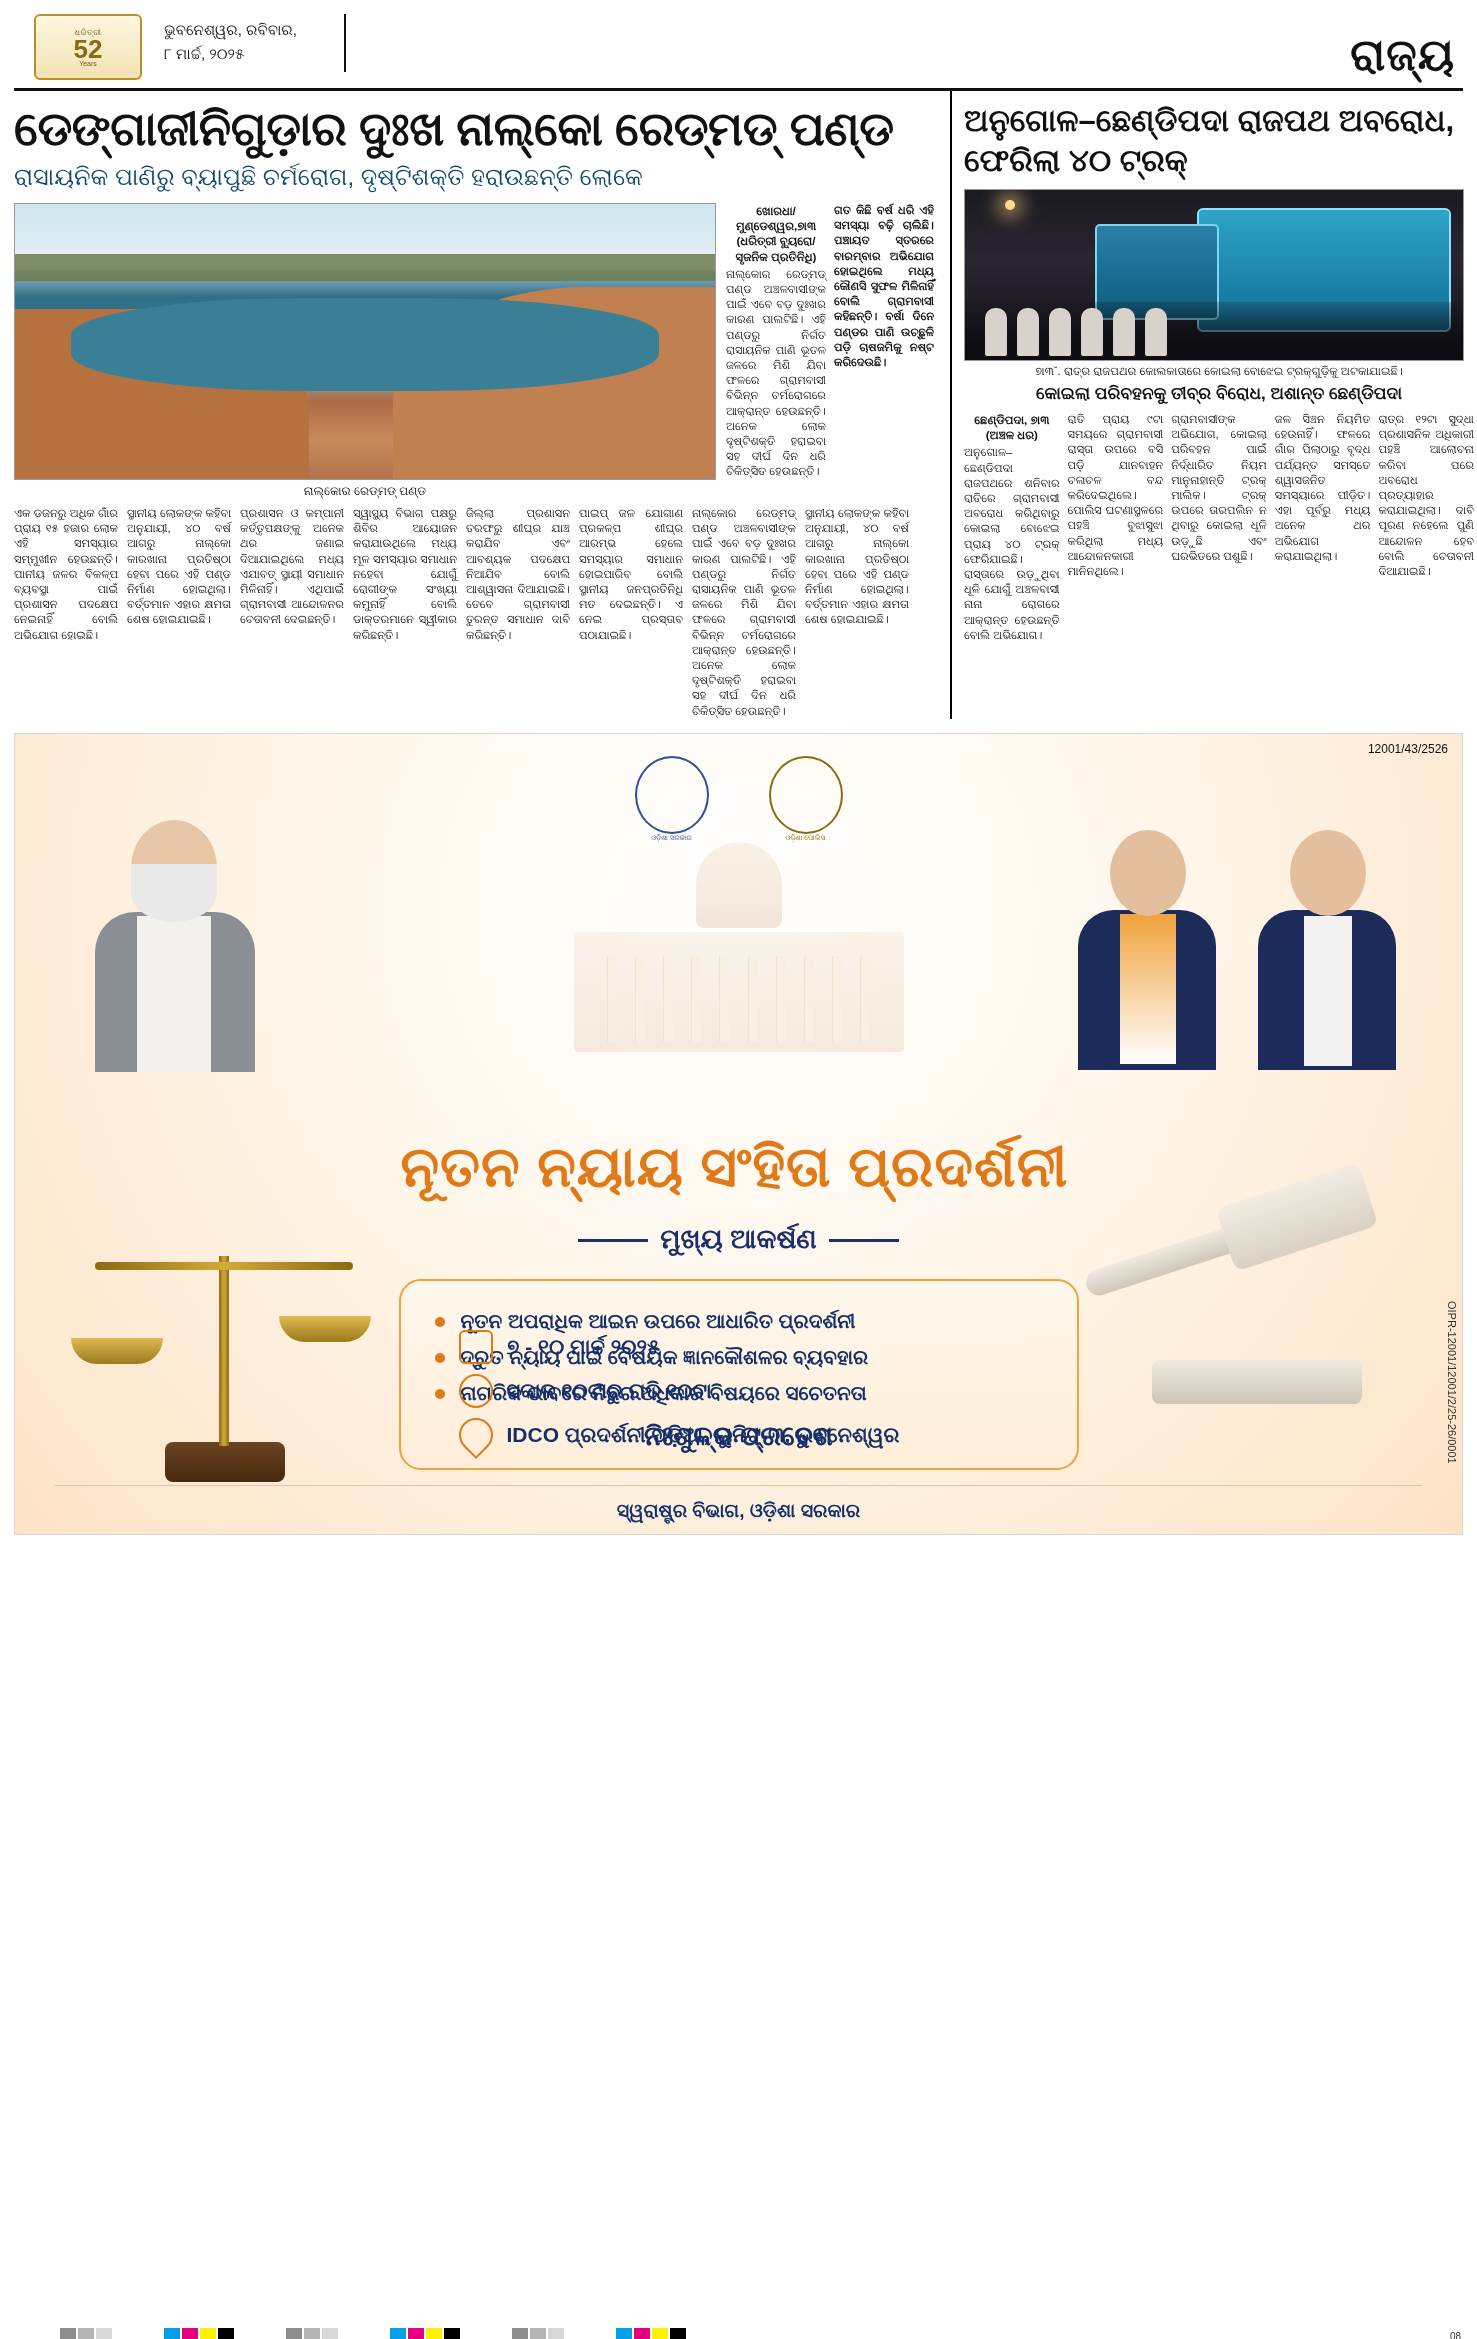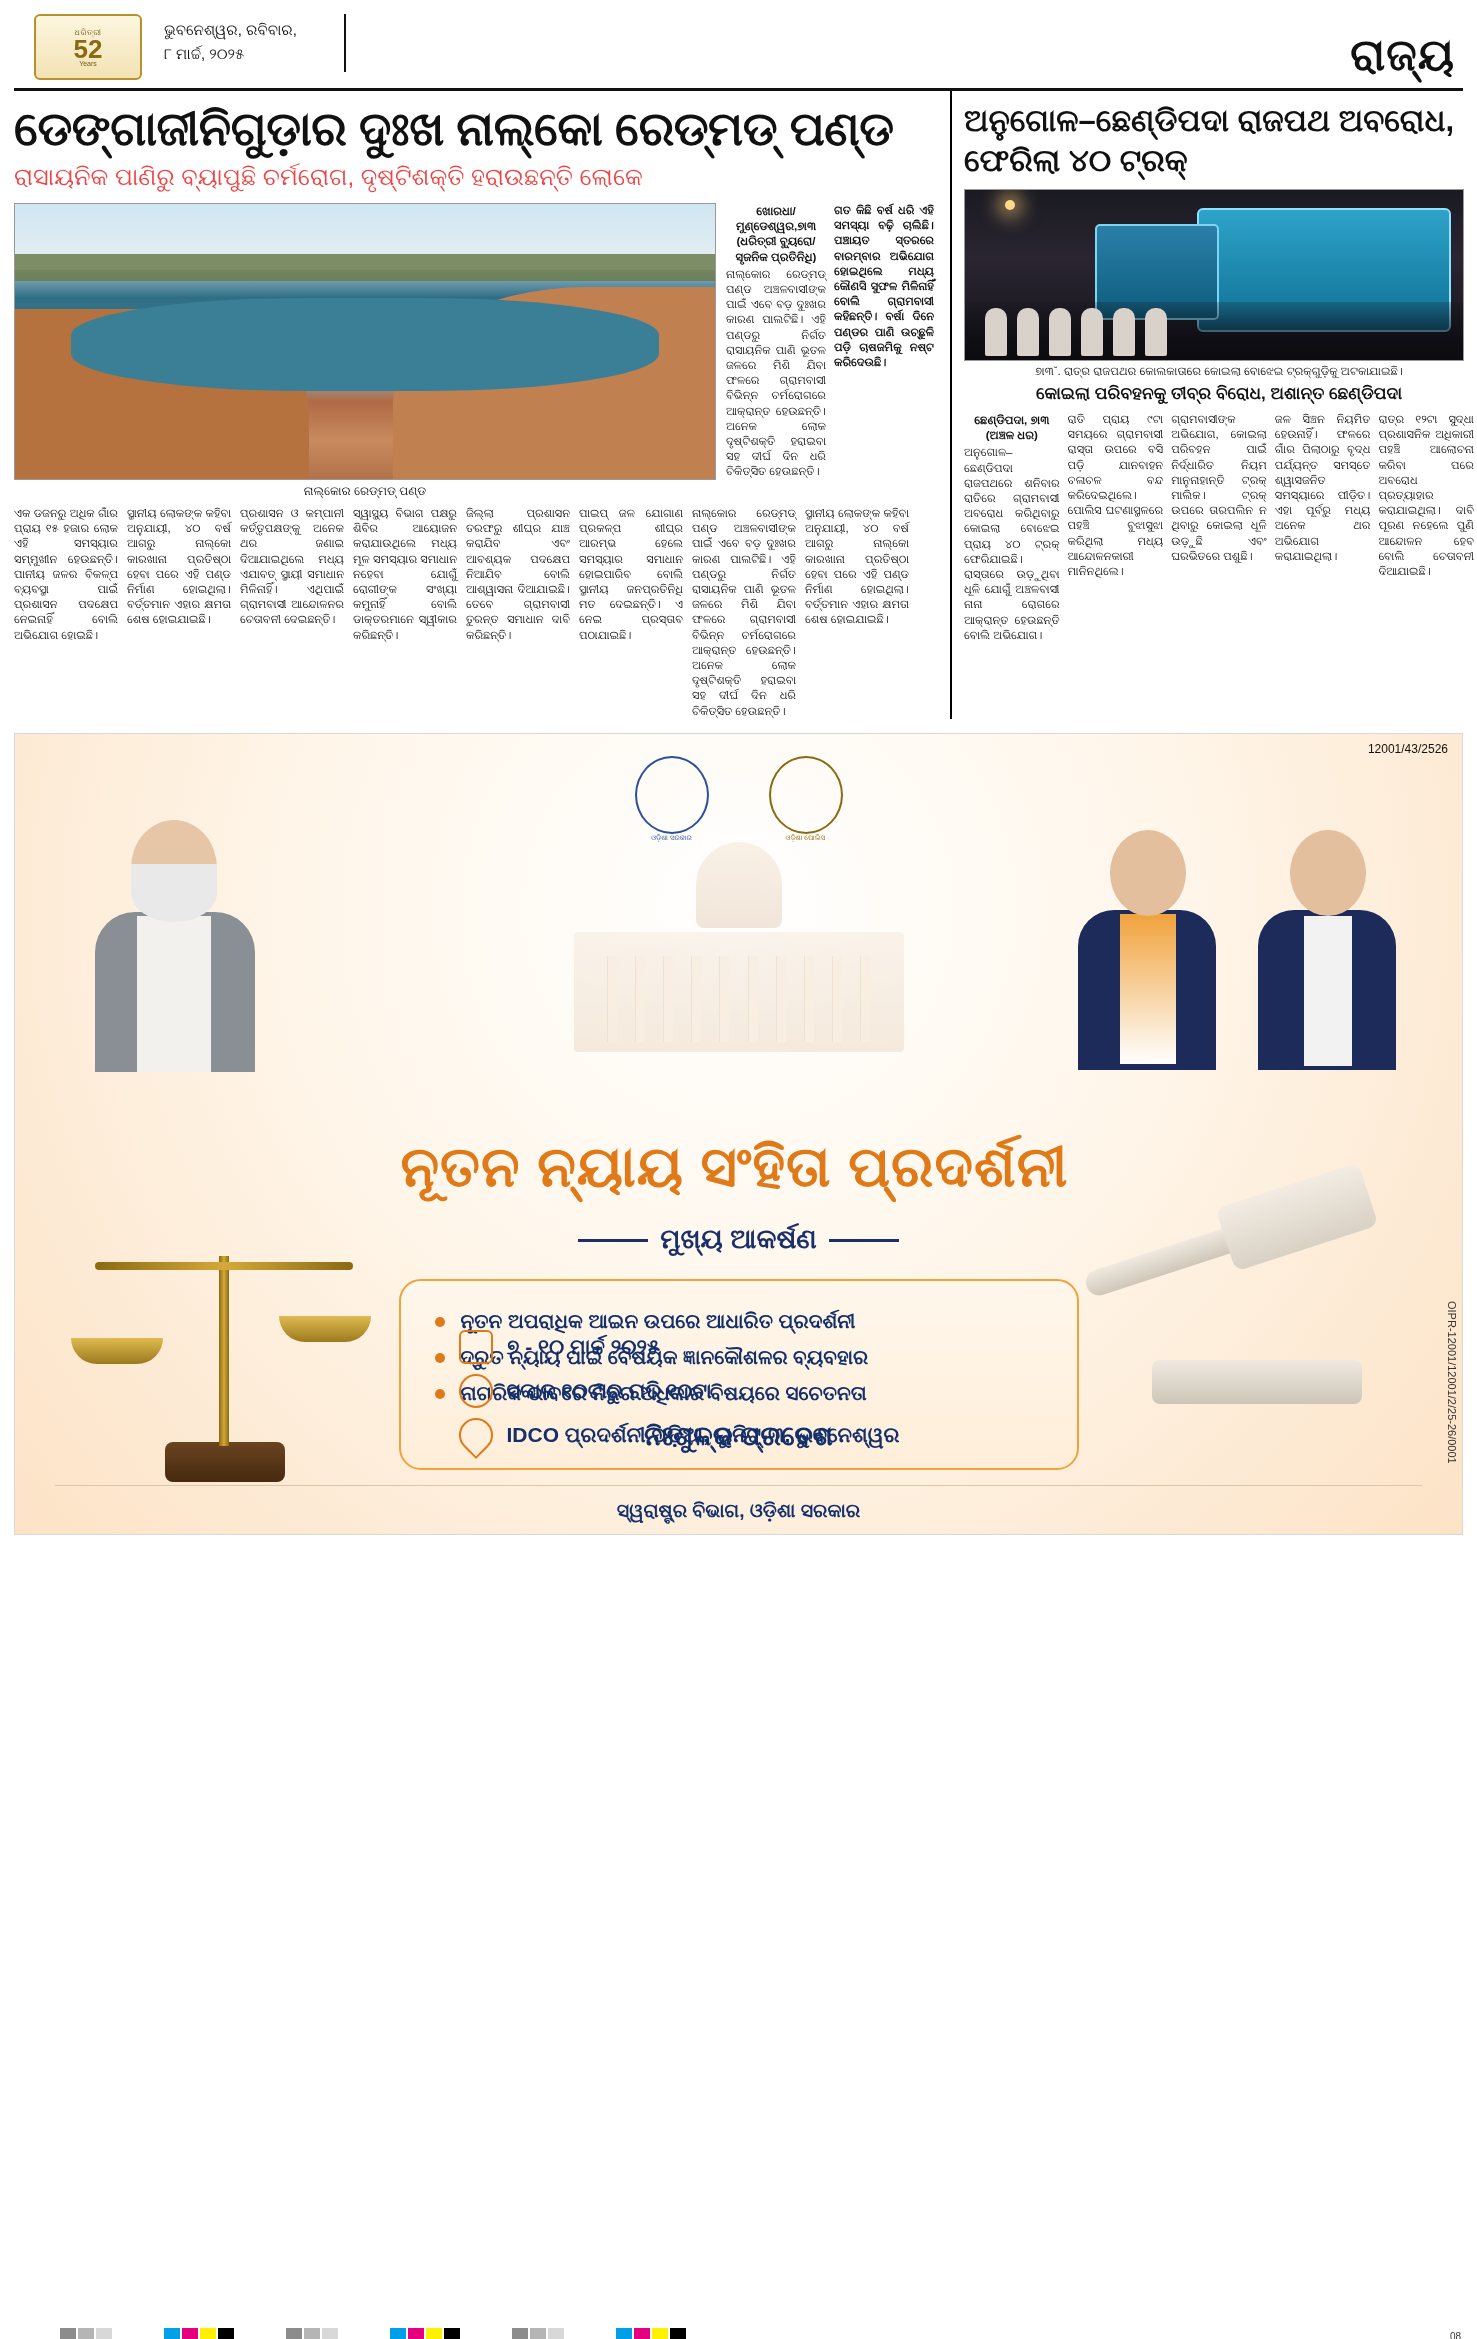--- a/index.html
+++ b/index.html
@@ -17,21 +17,21 @@
   .dateline .l2{font-size:15px;}
   .vrule{position:absolute;left:330px;top:4px;width:2px;height:58px;background:#111;}
   .section-name{position:absolute;right:8px;top:4px;font-size:44px;font-weight:bold;letter-spacing:1px;color:#111;margin-top:16px;}
 
   
   .top-wrap{position:relative;margin:0 14px;display:flex;gap:14px;}
   .left-col{width:922px;}
   .right-col{width:510px;border-left:2px solid #000000;padding-left:12px;}
 
   .headline1{font-size:47px;line-height:56px;font-weight:bold;color:#111;margin:10px 0 2px 0;letter-spacing:-0.5px;}
-  .subhead1{font-size:24px;line-height:32px;color:#ef4444;margin:4px 0 10px 0;font-weight:normal;}
+  .subhead1{font-size:24px;line-height:32px;color:#0c4a6e;margin:4px 0 10px 0;font-weight:normal;}
 
   .headline2{font-size:31px;line-height:40px;font-weight:bold;color:#111;margin:10px 0 8px 0;}
 
   
   .photo1{width:700px;height:275px;border:1px solid #999;position:relative;overflow:hidden;
      background:linear-gradient(180deg,#b8d7e8 0%, #cfe3ee 18%, #9ab8c9 24%, #2f6f86 34%, #3d7f95 52%, #8fa8a0 62%, #b06a46 72%, #c98a5e 86%, #b2724a 100%);}
   .photo1 .bank-l{position:absolute;left:0;top:38%;width:42%;height:62%;background:#b5723f;border-radius:0 60% 0 0;}
   .photo1 .bank-r{position:absolute;right:0;top:30%;width:46%;height:70%;background:#c08050;border-radius:60% 0 0 0;}
   .photo1 .water{position:absolute;left:8%;top:34%;width:84%;height:34%;background:#3b7f97;border-radius:40%;}
   .photo1 .sky{position:absolute;left:0;top:0;width:100%;height:24%;background:linear-gradient(180deg,#cfe6f2,#e7eff2);}

